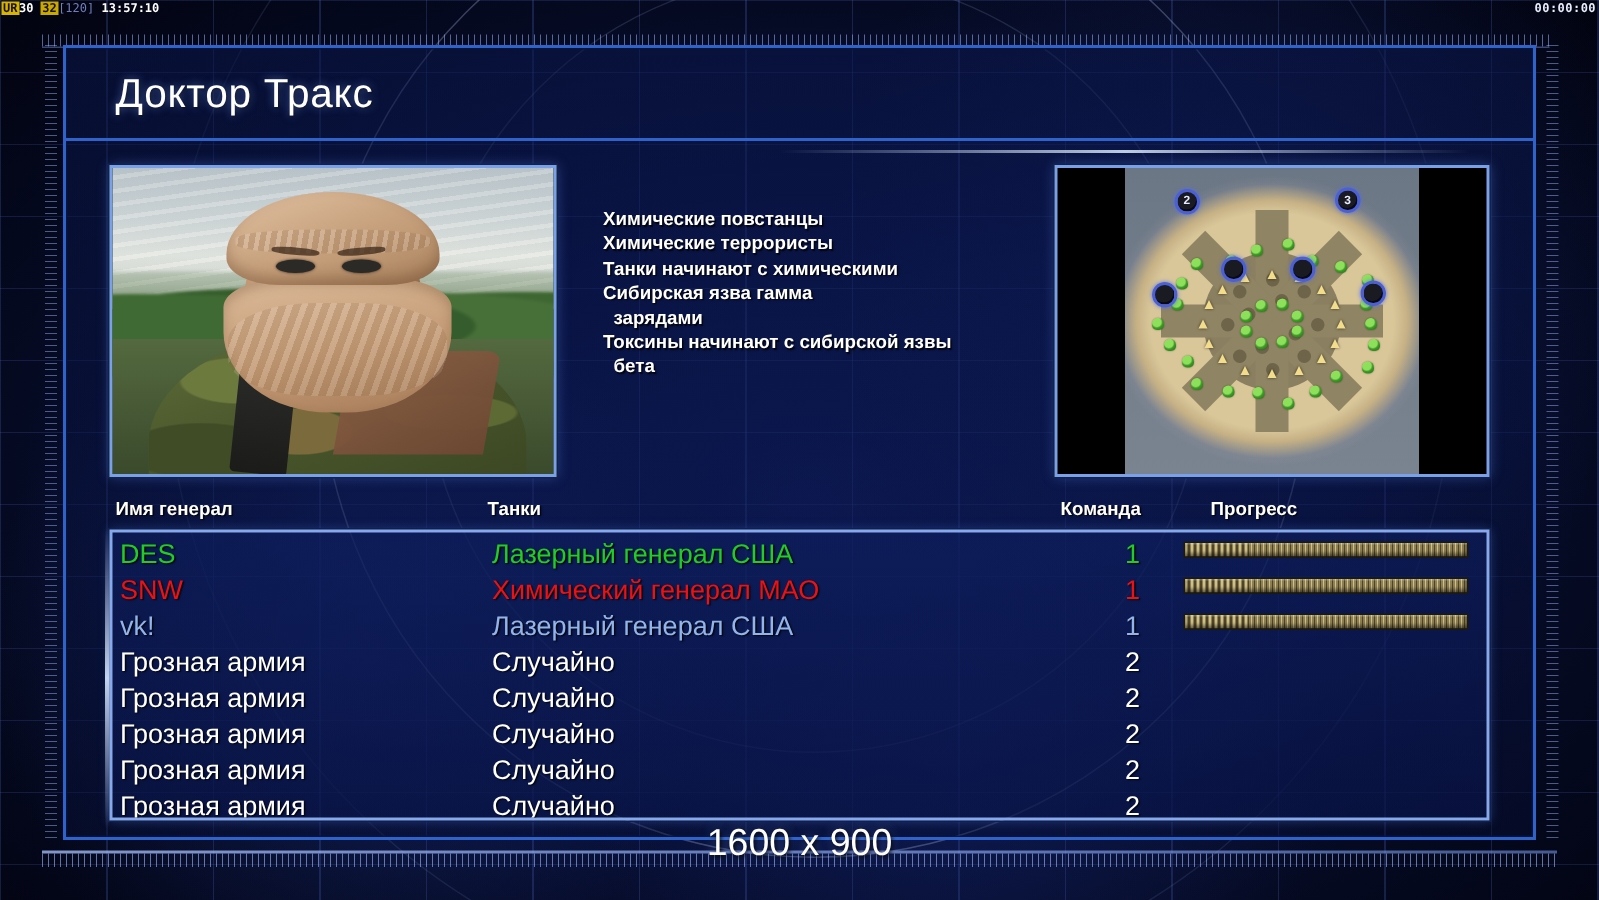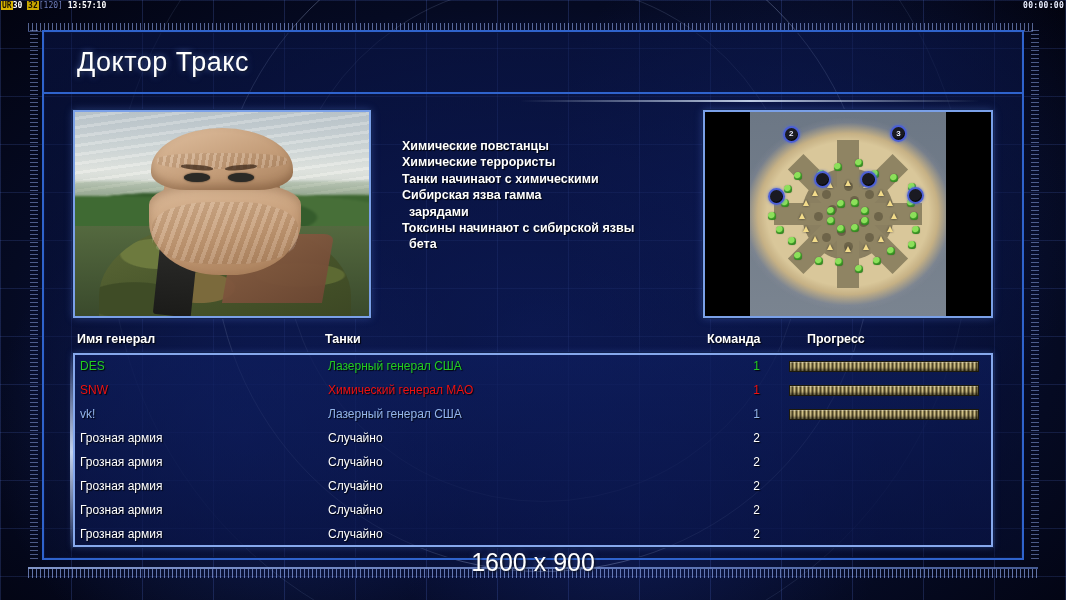--- a/index.html
+++ b/index.html
@@ -294,21 +294,21 @@
 
   .tablebox{
     position:absolute; left:31px; top:323px; width:920px; height:194px;
     border:2px solid #86a8ec;
     box-shadow:0 0 0 1px #10204d, 0 0 7px rgba(90,130,230,.35);
     background:linear-gradient(to bottom, rgba(14,30,95,.62), rgba(10,22,78,.55));
     overflow:hidden;
   }
   .trow{
     position:relative; height:24px; display:block;
-    font-size:12px;
+    font-size:18px;
     text-shadow:1px 1px 1px rgba(0,0,0,.85);
   }
   .trow .cell{ position:absolute; top:4px; }
   .cell.name{ left:5px; }
   .cell.army{ left:253px; }
   .cell.team{ left:667px; text-align:right; width:18px; }
   .cell.prog{ left:714px; top:6px; }
   .bar{
     width:190px; height:11px;
     border:1px solid #1d1a0c;

